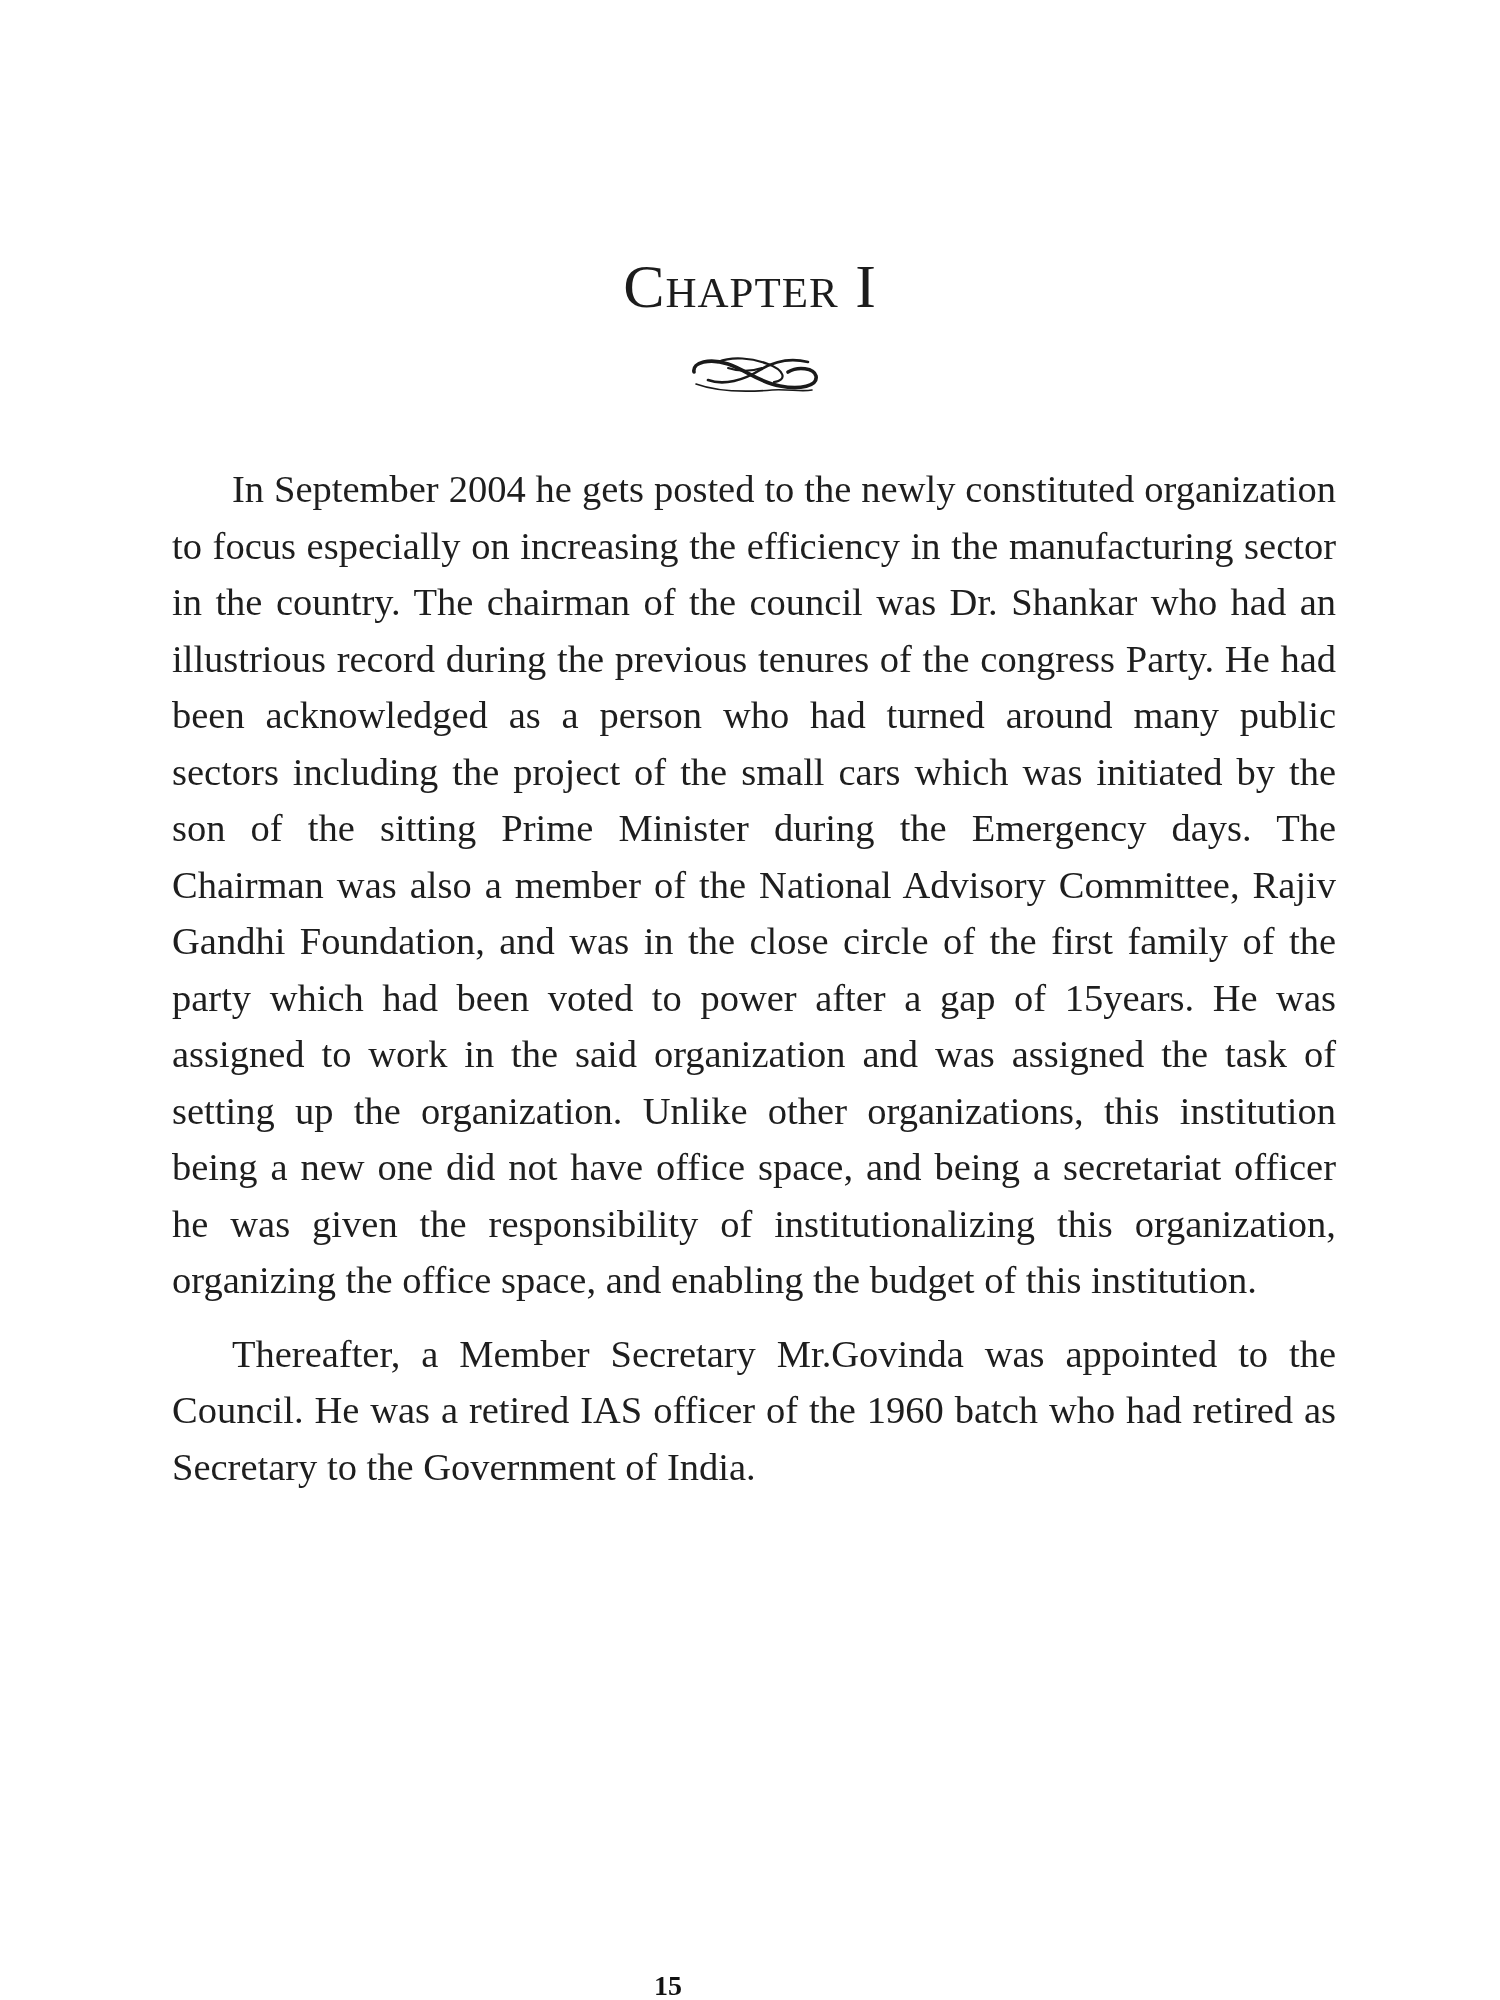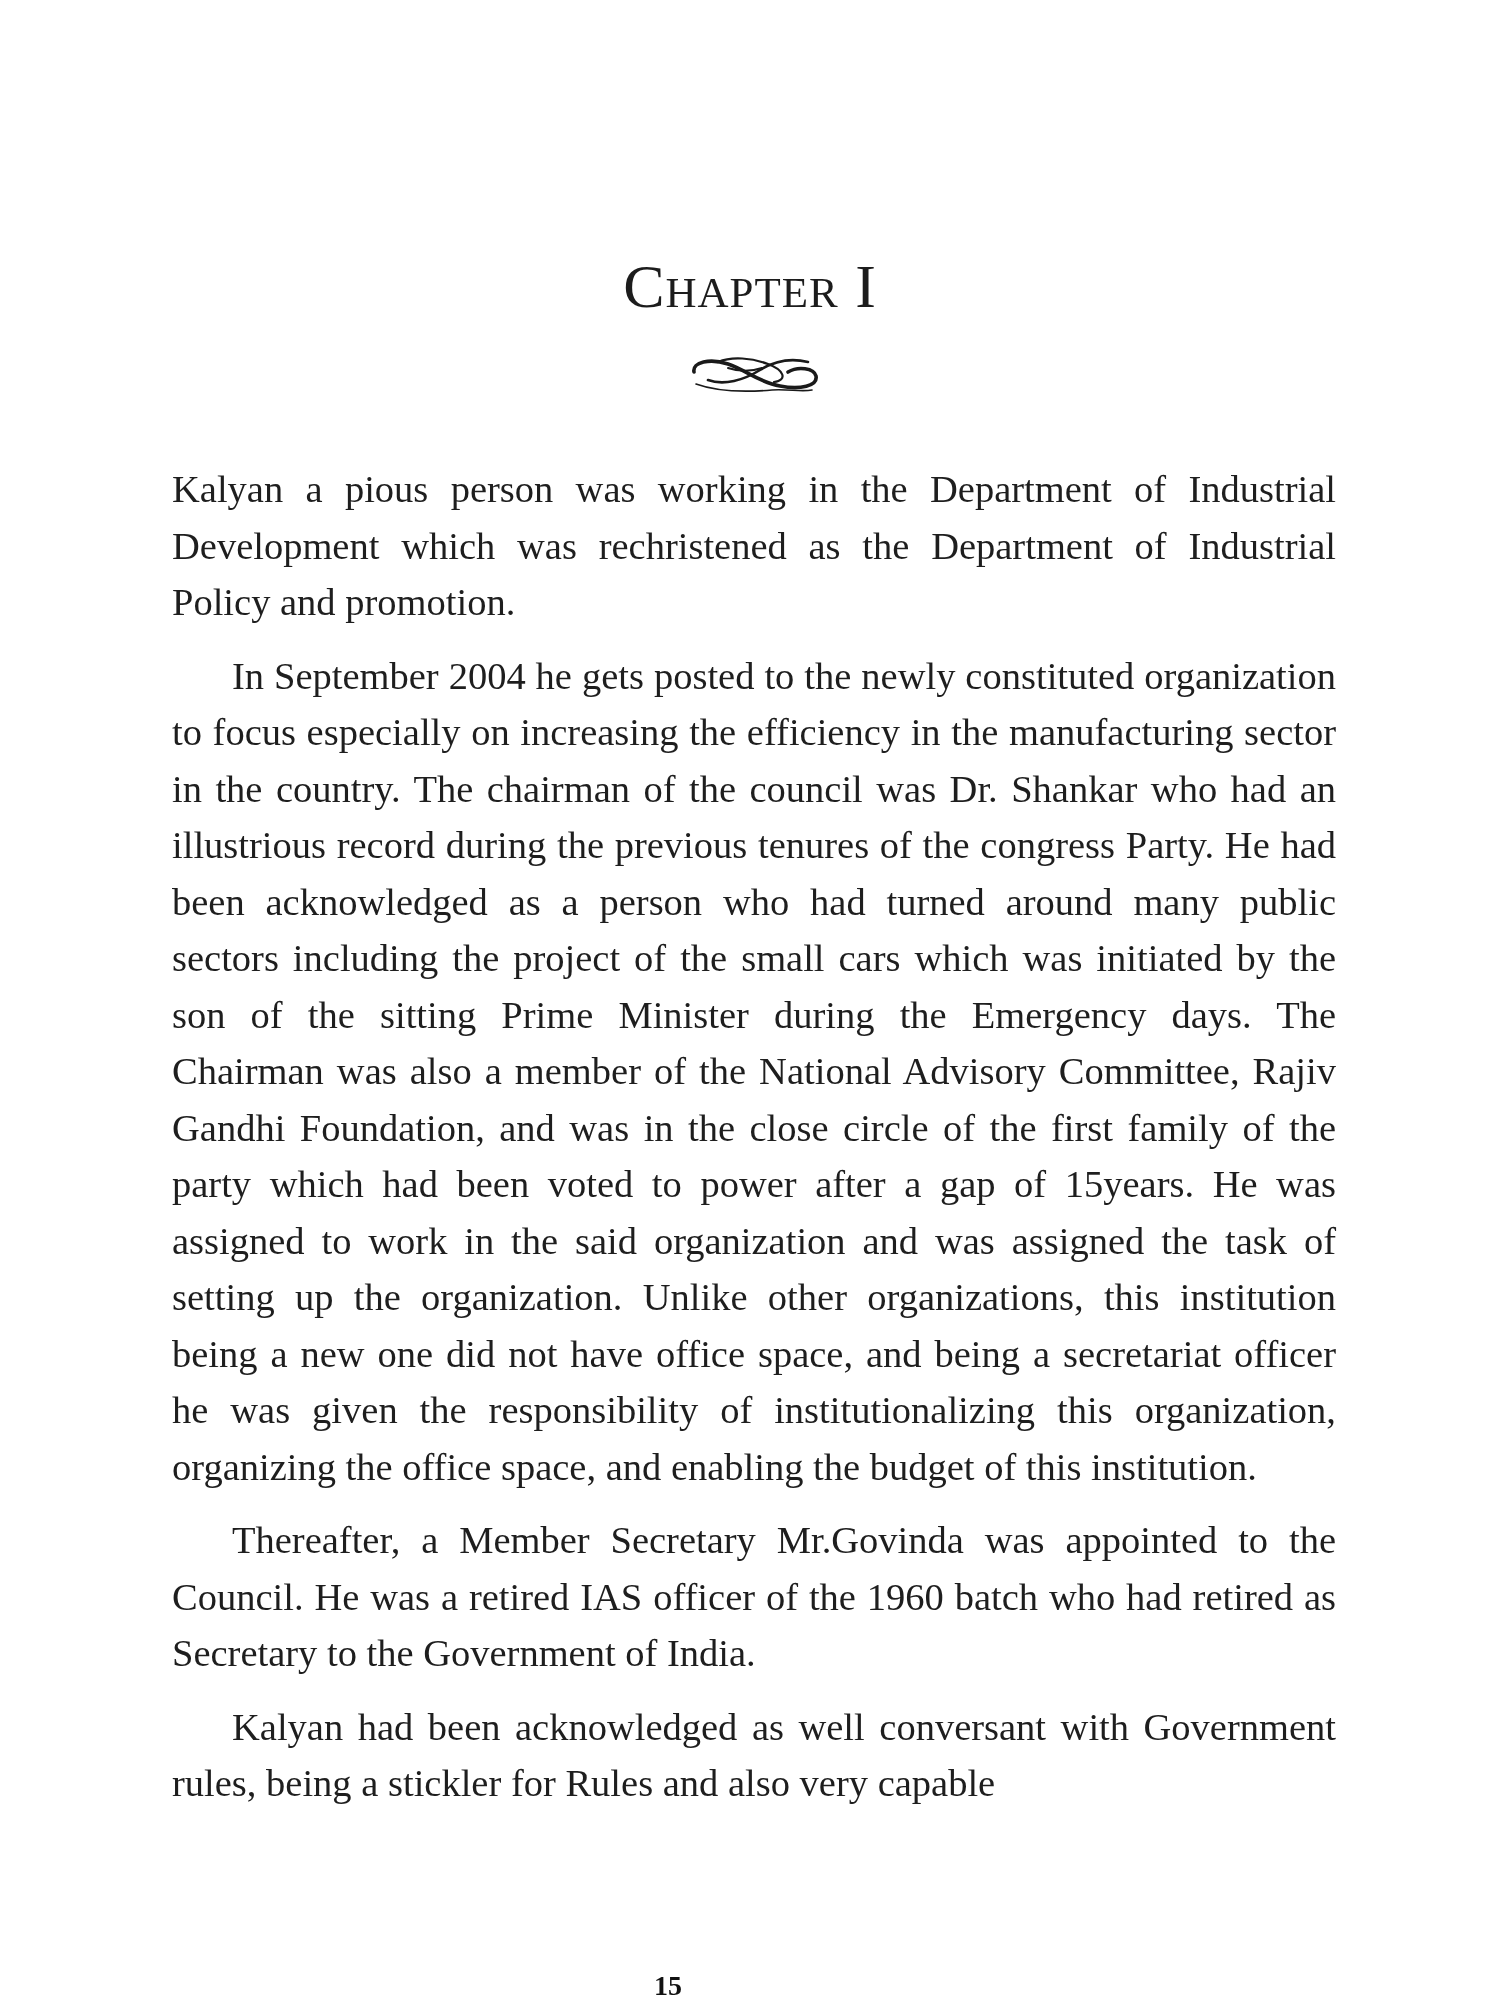--- a/index.html
+++ b/index.html
@@ -43,21 +43,19 @@
         <path d="M6 22 C 4 12, 22 8, 40 14 C 58 20, 70 32, 92 36 C 112 40, 130 36, 128 26 C 126 18, 110 16, 100 22" stroke-width="3.6"></path>
         <path d="M20 30 C 36 36, 56 30, 72 20 C 88 10, 104 8, 120 12" stroke-width="2.6"></path>
         <path d="M30 12 C 44 6, 64 8, 80 14 C 96 20, 100 30, 86 32" stroke-width="2.2"></path>
         <path d="M8 34 C 30 42, 60 42, 84 40 C 100 39, 114 42, 124 40" stroke-width="1.6"></path>
         <path d="M40 18 C 52 22, 62 22, 74 18" stroke-width="2"></path>
       </g>
     </svg>
   </div>
 
   <div class="body-text">
-    <p class="first">Kalyan a pious person was working in the Department of Industrial Development which was rechristened as the Department of Industrial Policy and promotion.</p>
     <p>In September 2004 he gets posted to the newly constituted organization to focus especially on increasing the efficiency in the manufacturing sector in the country. The chairman of the council was Dr. Shankar who had an illustrious record during the previous tenures of the congress Party. He had been acknowledged as a person who had turned around many public sectors including the project of the small cars which was initiated by the son of the sitting Prime Minister during the Emergency days. The Chairman was also a member of the National Advisory Committee, Rajiv Gandhi Foundation, and was in the close circle of the first family of the party which had been voted to power after a gap of 15years. He was assigned to work in the said organization and was assigned the task of setting up the organization. Unlike other organizations, this institution being a new one did not have office space, and being a secretariat officer he was given the responsibility of institutionalizing this organization, organizing the office space, and enabling the budget of this institution.</p>
     <p>Thereafter, a Member Secretary Mr.Govinda was appointed to the Council. He was a retired IAS officer of the 1960 batch who had retired as Secretary to the Government of India.</p>
-    <p>Kalyan had been acknowledged as well conversant with Government rules, being a stickler for Rules and also very capable</p>
   </div>
 
   <div class="page-number">15</div>
 
 </div>
 
 </body></html>

